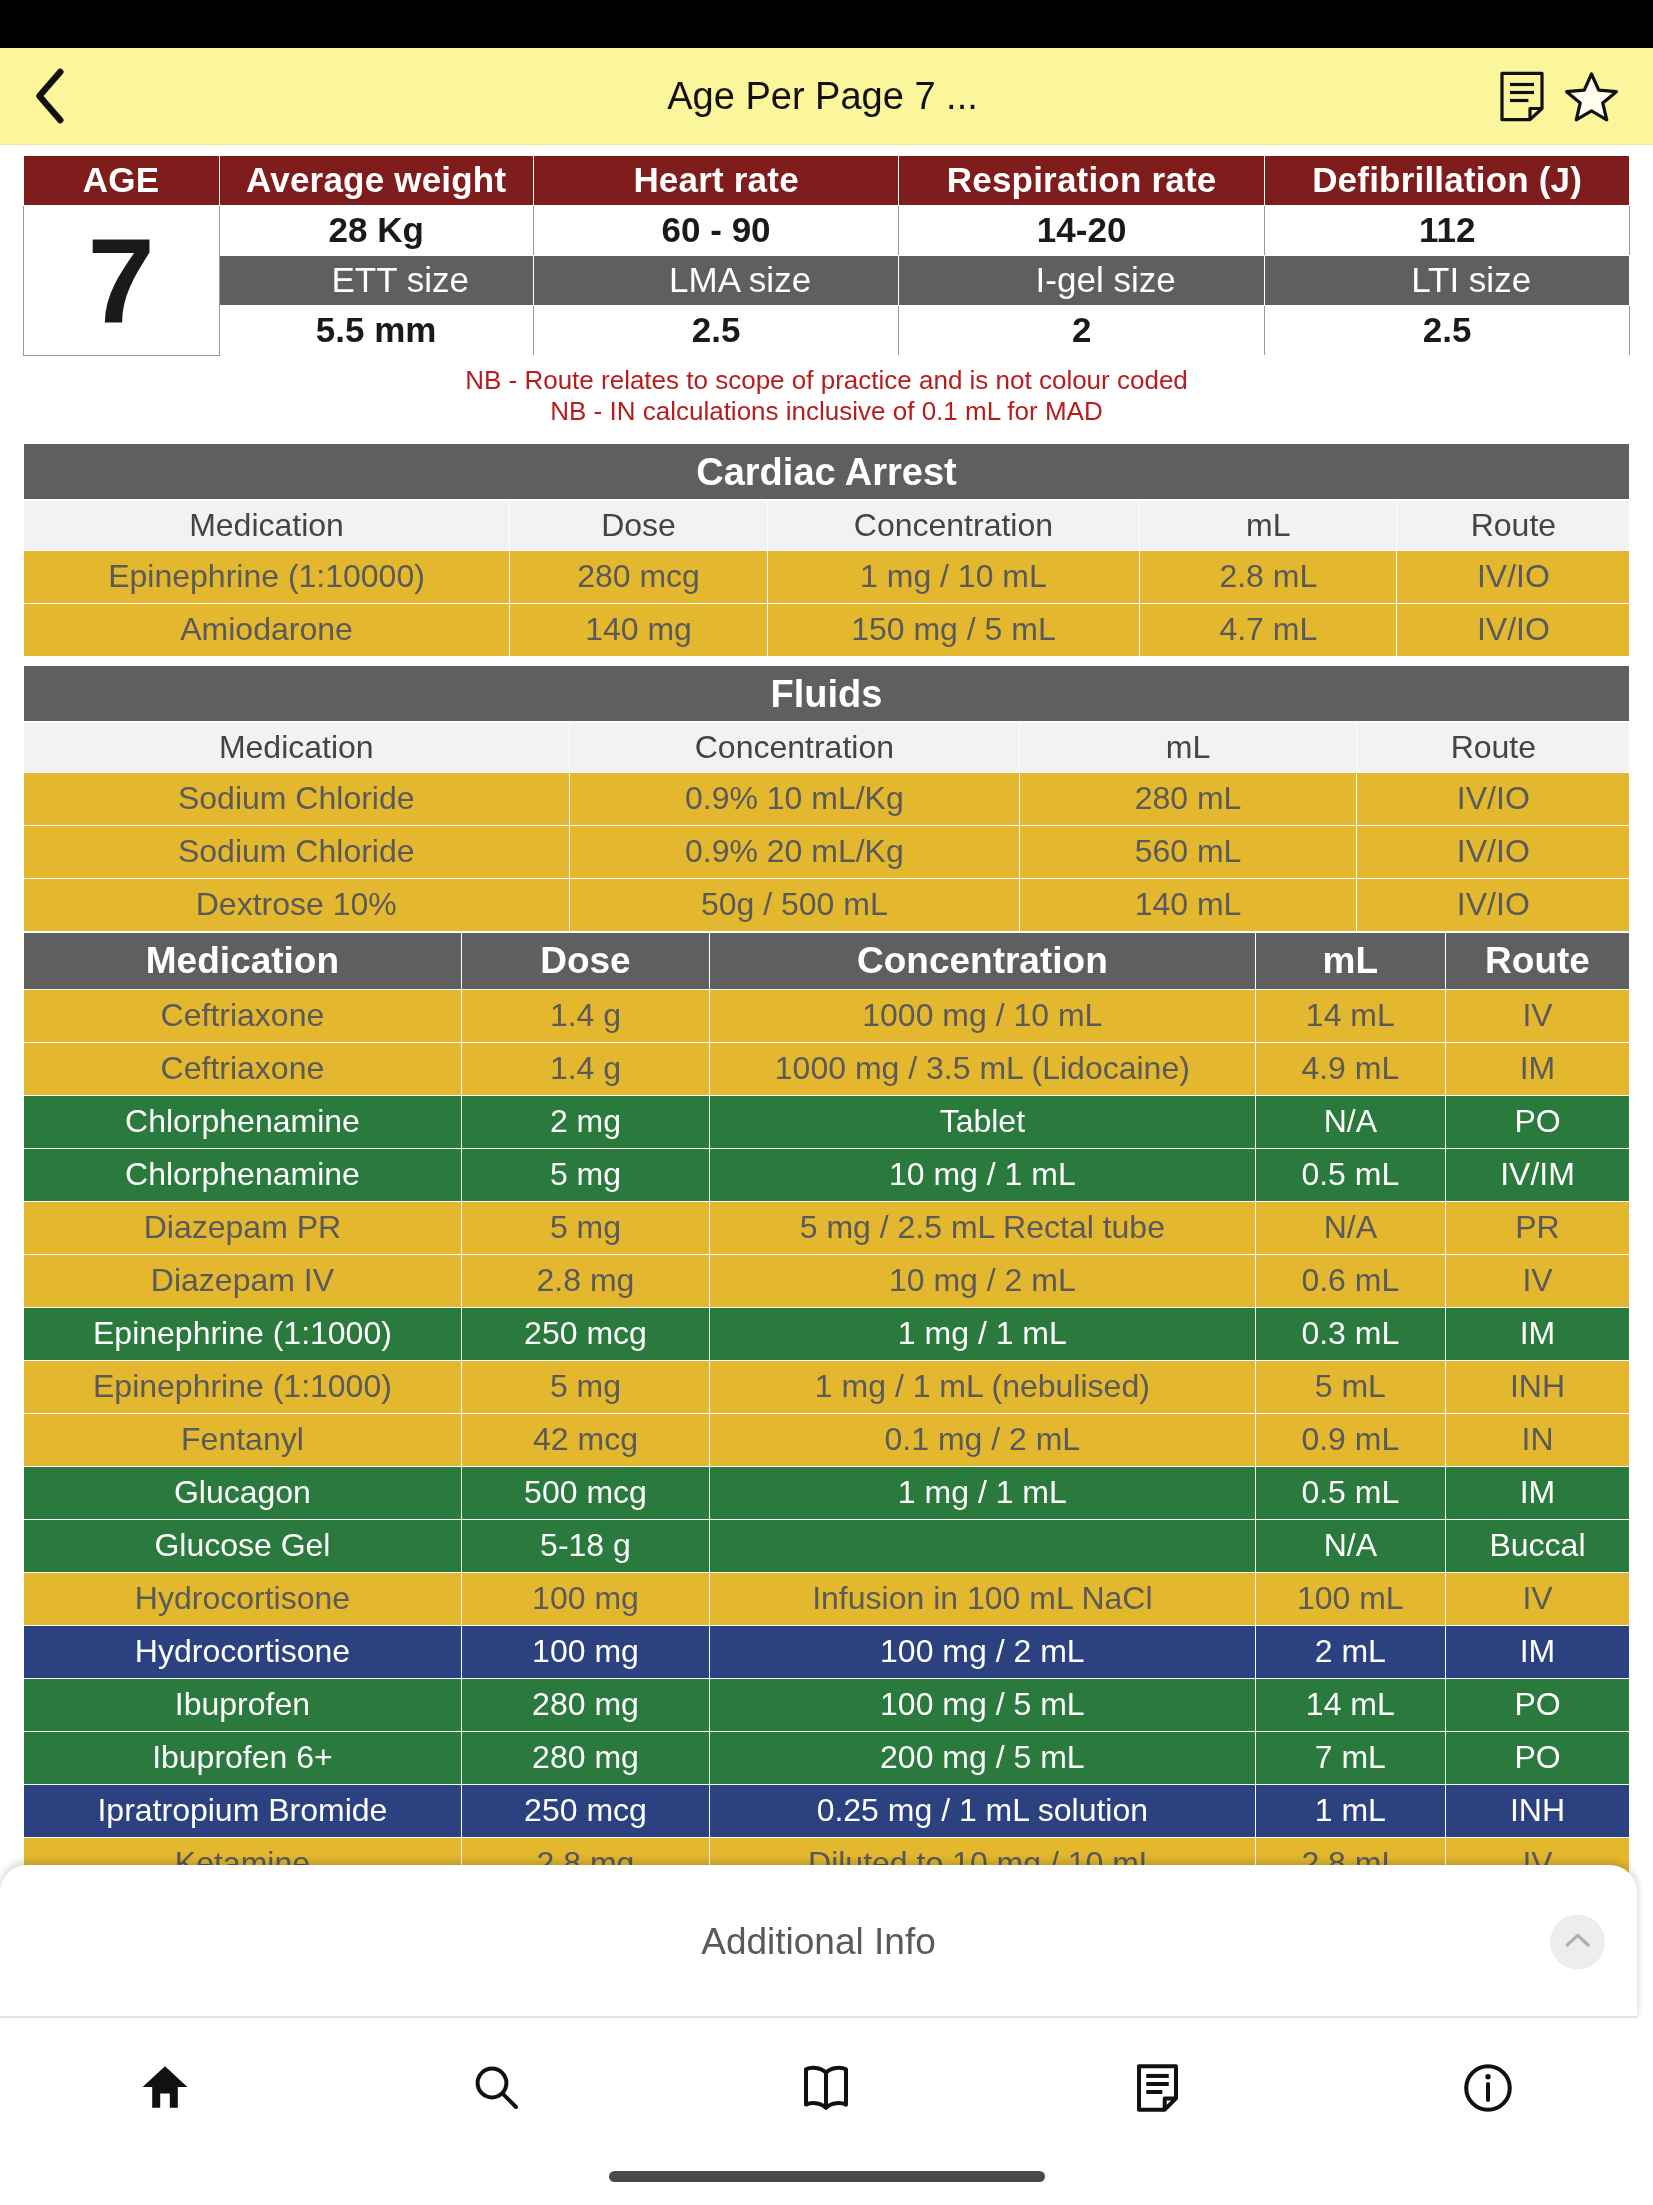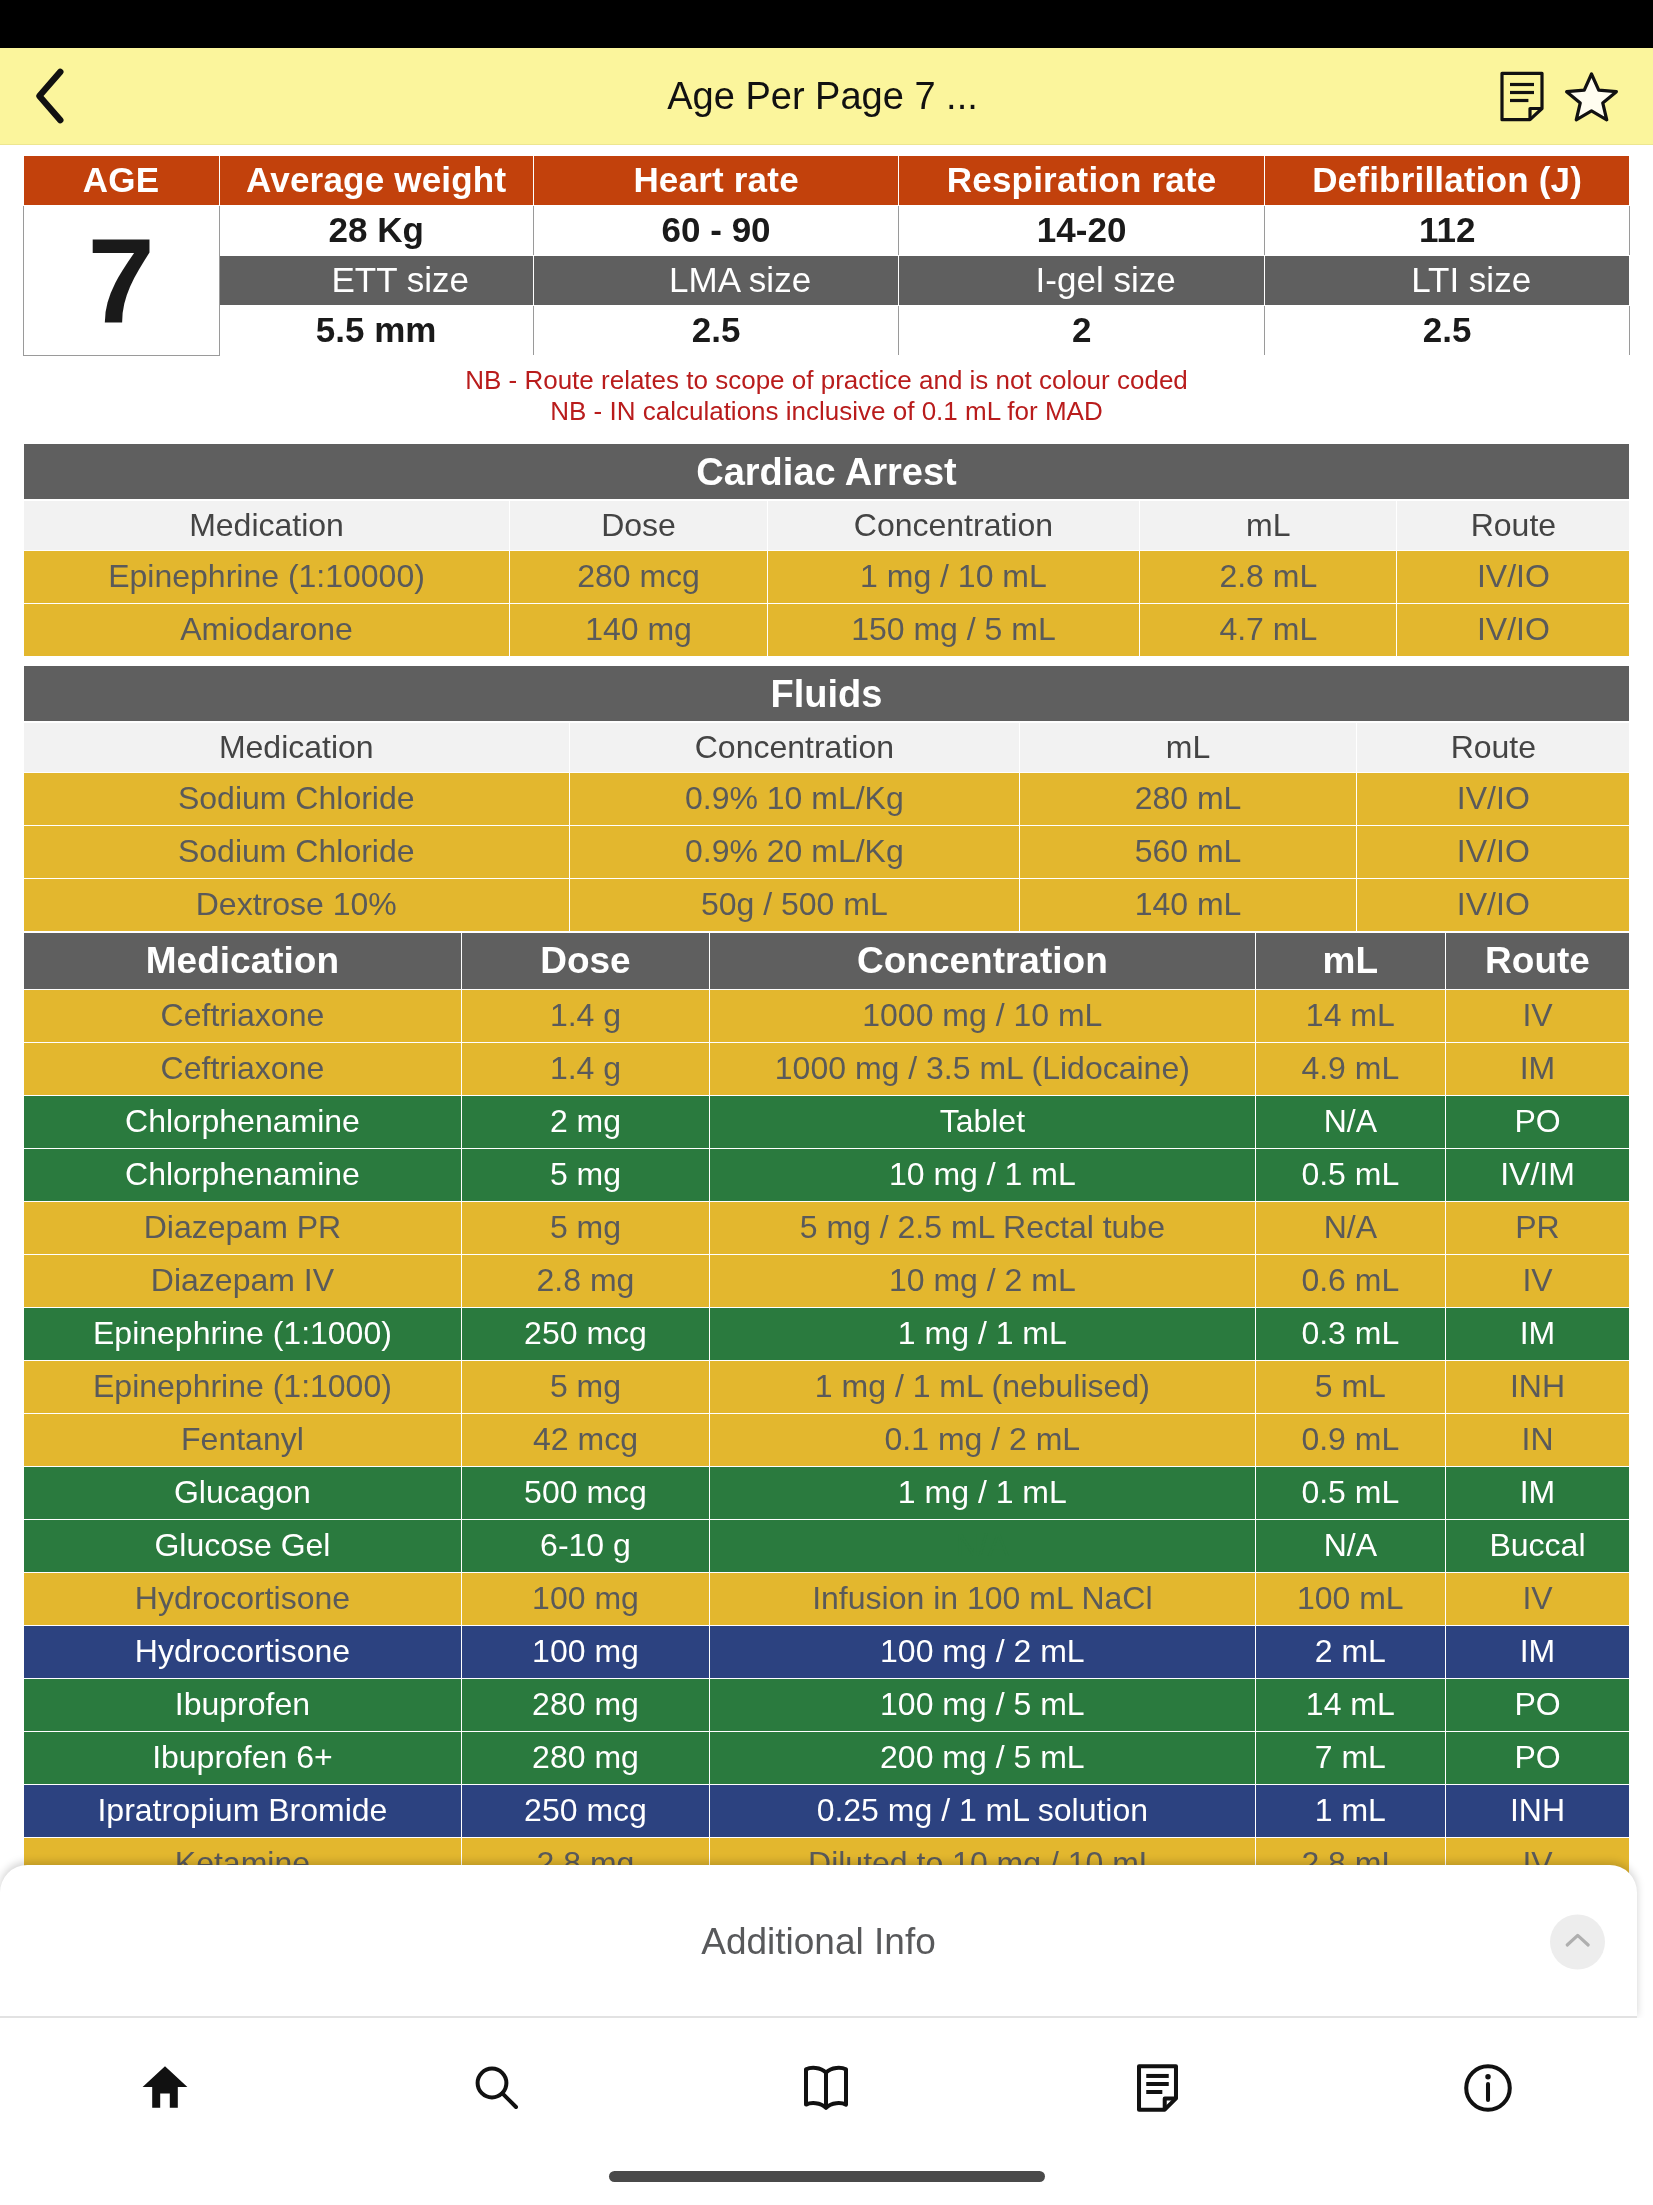--- a/index.html
+++ b/index.html
@@ -39,21 +39,21 @@
   
   table { border-collapse: collapse; width:100%; table-layout: fixed; }
   td, th { padding:0; }
 
   
   .vitals { border:0.8px solid #9a9a9a; margin-bottom:4.8px; }
   .vitals td {
     border:0.8px solid #ffffff;
     text-align:center; vertical-align:middle;
   }
-  .v-hdr { background:#c2410c; color:#fff; font-weight:bold; font-size:35px; height:50px; letter-spacing:0.2px;margin-top:8px;}
+  .v-hdr { background:#7f1d1d; color:#fff; font-weight:bold; font-size:35px; height:50px; letter-spacing:0.2px;margin-top:8px;}
   .v-age-cell {
     background:#ffffff; color:#1a1a1a; font-weight:bold;
     font-size:121px; line-height:.92; border:0.8px solid #9a9a9a !important;
     vertical-align: middle;
   }
   .v-val { background:#ffffff; color:#1a1a1a; font-weight:bold; font-size:35px; height:50px;
            border-left:0.8px solid #9a9a9a !important; border-right:0.8px solid #9a9a9a !important;
            border-top:0.8px solid #ffffff !important; border-bottom:0.8px solid #ffffff !important;}
   .v-sub { background:#5F5F5F; color:#ffffff; font-weight:normal; font-size:35px; height:50px;padding-left:48px; }
 
@@ -356,21 +356,21 @@
               </tr>
               <tr class="row">
                 <td class="green">Glucagon</td>
                 <td class="green">500 mcg</td>
                 <td class="green">1 mg / 1 mL</td>
                 <td class="green">0.5 mL</td>
                 <td class="green">IM</td>
               </tr>
               <tr class="row">
                 <td class="green">Glucose Gel</td>
-                <td class="green">6-10 g</td>
+                <td class="green">5-18 g</td>
                 <td class="green faded">N/A</td>
                 <td class="green">N/A</td>
                 <td class="green">Buccal</td>
               </tr>
               <tr class="row">
                 <td class="amber">Hydrocortisone</td>
                 <td class="amber">100 mg</td>
                 <td class="amber">Infusion in 100 mL NaCl</td>
                 <td class="amber">100 mL</td>
                 <td class="amber">IV</td>

